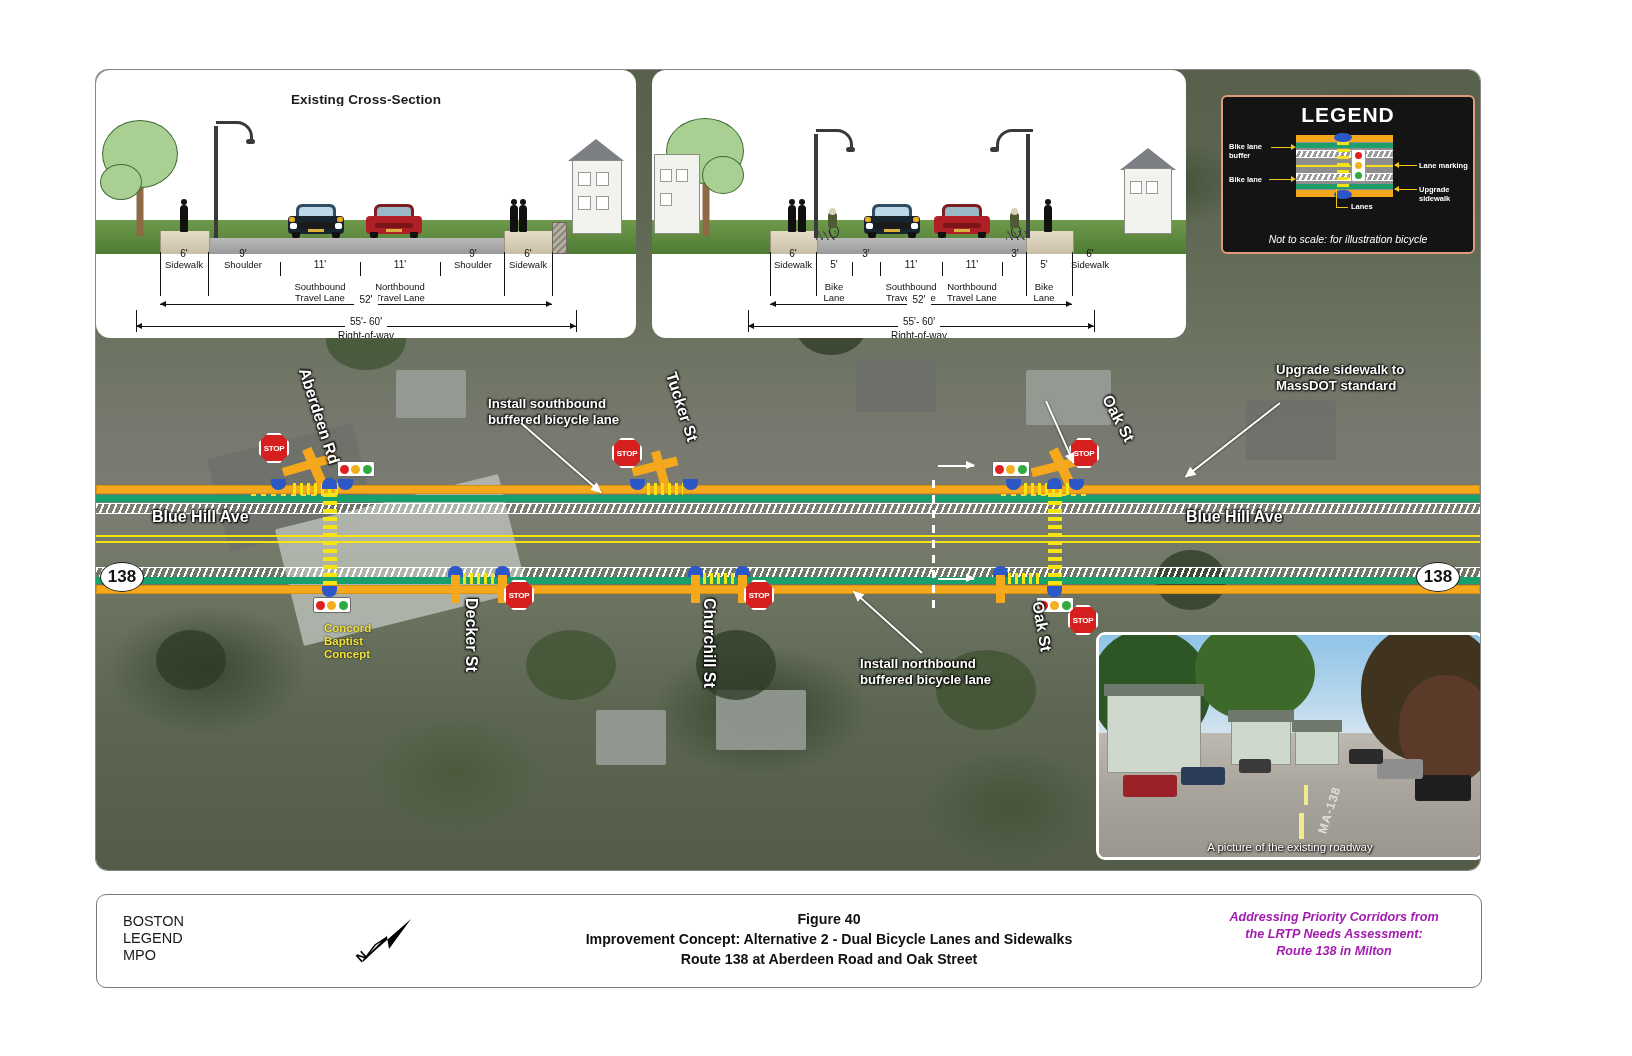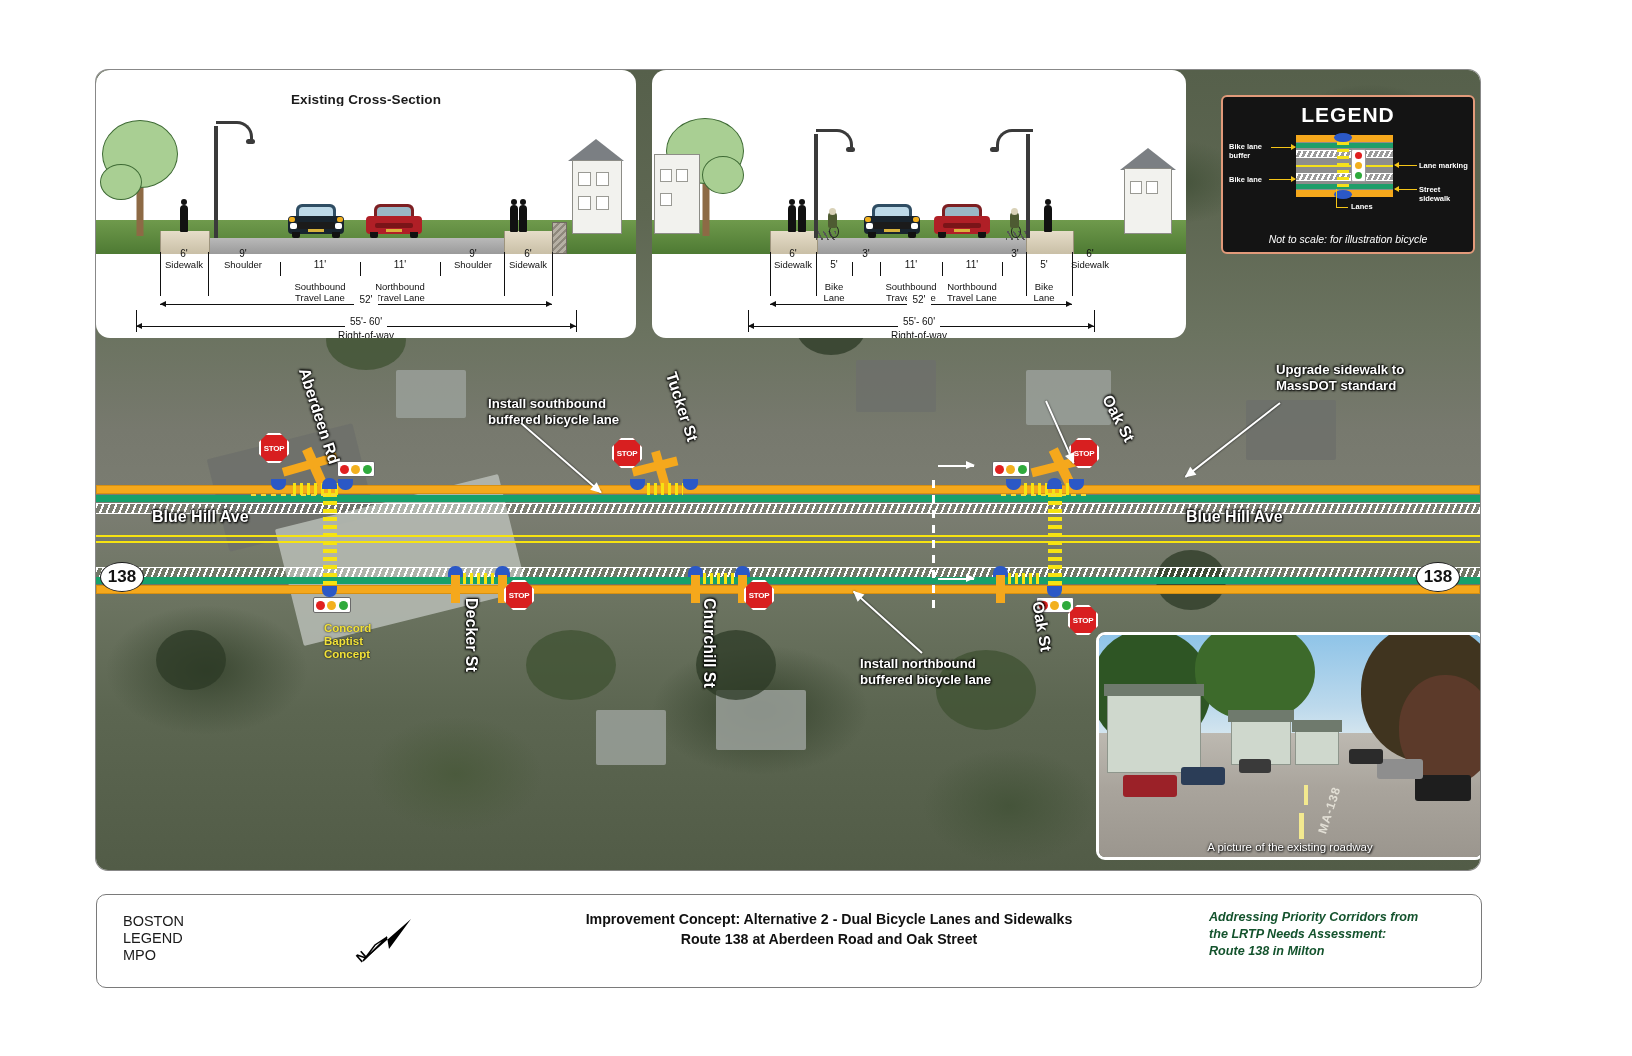--- a/index.html
+++ b/index.html
@@ -152,21 +152,21 @@
   #photo-caption{position:absolute;left:0;right:0;bottom:4px;text-align:center;color:#fff;font-size:11.5px;
     text-shadow:0 0 3px #000,1px 1px 2px #000;}
   #photo-rtlabel{position:absolute;color:#e9e6dc;font-size:12px;font-weight:bold;letter-spacing:1px;
     transform:rotate(-72deg);opacity:.9;}
 
   
   #caption-bar{position:absolute;left:96px;top:894px;width:1384px;height:92px;border:1px solid #7a7a7a;border-radius:10px;background:#fff;}
   #mpo-logo{position:absolute;left:26px;top:18px;font-size:14.5px;line-height:17px;color:#1b1b1b;}
   #north-arrow{position:absolute;left:258px;top:20px;width:62px;height:52px;}
   #fig-text{position:absolute;left:380px;right:300px;top:14px;text-align:center;font-size:14.2px;font-weight:bold;line-height:20px;color:#111;}
-  #source-text{position:absolute;right:22px;top:14px;width:250px;text-align:left;font-size:12.6px;font-style:italic;font-weight:bold;line-height:17px;color:#14532d;}
+  #source-text{position:absolute;right:22px;top:14px;width:250px;text-align:center;font-size:12.6px;font-style:italic;font-weight:bold;line-height:17px;color:#a21caf;}
 </style>
 </head>
 <body>
 
 <div id="figure-frame">
 
   <div id="aerial">
 
     <div class="bldg d" style="left:120px;top:370px;width:150px;height:95px;transform:rotate(-14deg);"></div>
     <div class="bldg l" style="left:190px;top:430px;width:230px;height:120px;transform:rotate(-14deg);"></div>
@@ -579,21 +579,21 @@
         <i style="top:22px;background:#2faa3c;"></i>
       </div>
     </div>
     <div class="lg-lbl" style="left:6px;top:45px;white-space:pre-line;">Bike lane
 buffer</div>
     <div class="lg-arrow r" style="left:48px;top:50px;width:24px;"></div>
     <div class="lg-lbl" style="left:6px;top:78px;">Bike lane</div>
     <div class="lg-arrow r" style="left:46px;top:82px;width:26px;"></div>
     <div class="lg-lbl" style="left:196px;top:64px;">Lane marking</div>
     <div class="lg-arrow l" style="left:172px;top:68px;width:22px;"></div>
-    <div class="lg-lbl" style="left:196px;top:88px;white-space:pre-line;">Street
+    <div class="lg-lbl" style="left:196px;top:88px;white-space:pre-line;">Upgrade
 sidewalk</div>
     <div class="lg-arrow l" style="left:172px;top:92px;width:22px;"></div>
     <div class="lg-vline" style="left:113px;top:92px;height:18px;"></div>
     <div class="lg-arrow" style="left:113px;top:110px;width:12px;"></div>
     <div class="lg-lbl" style="left:128px;top:105px;">Lanes</div>
     <div id="legend-note">Not to scale: for illustration bicycle</div>
   </div>
 
 </div>
 
@@ -604,20 +604,21 @@
     <div>MPO</div>
   </div>
   <div id="north-arrow">
     <svg viewBox="0 0 62 52" width="62" height="52">
       <polygon points="8,46 56,4 34,34 32,22" fill="#000"></polygon>
       <polygon points="8,46 32,22 20,30" fill="#fff" stroke="#000" stroke-width="1.5"></polygon>
       <text x="6" y="48" font-family="Liberation Sans, sans-serif" font-size="13" font-weight="bold" transform="rotate(-42 6 48)">N</text>
     </svg>
   </div>
   <div id="fig-text">
+    <div>Figure 40</div>
     <div>Improvement Concept: Alternative 2 - Dual Bicycle Lanes and Sidewalks</div>
     <div>Route 138 at Aberdeen Road and Oak Street</div>
   </div>
   <div id="source-text">
     <div>Addressing Priority Corridors from</div>
     <div>the LRTP Needs Assessment:</div>
     <div>Route 138 in Milton</div>
   </div>
 </div>
 

